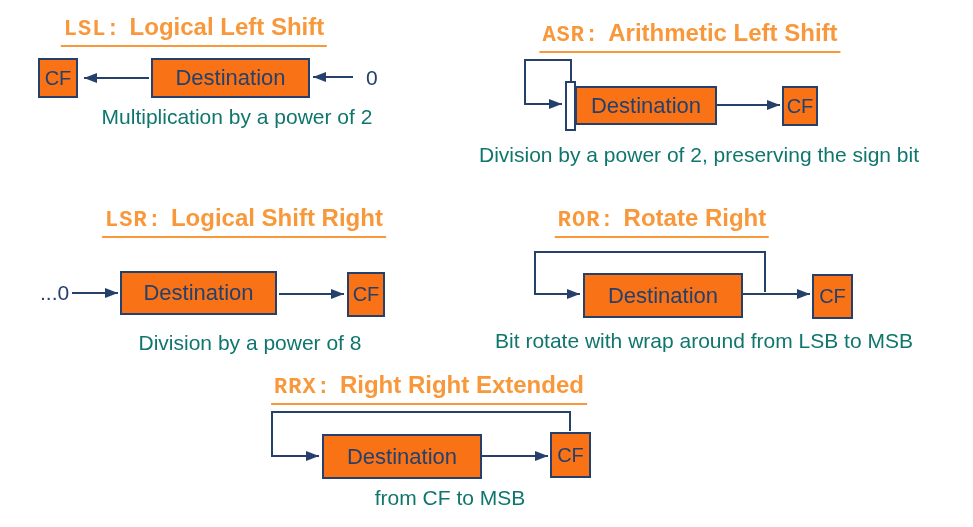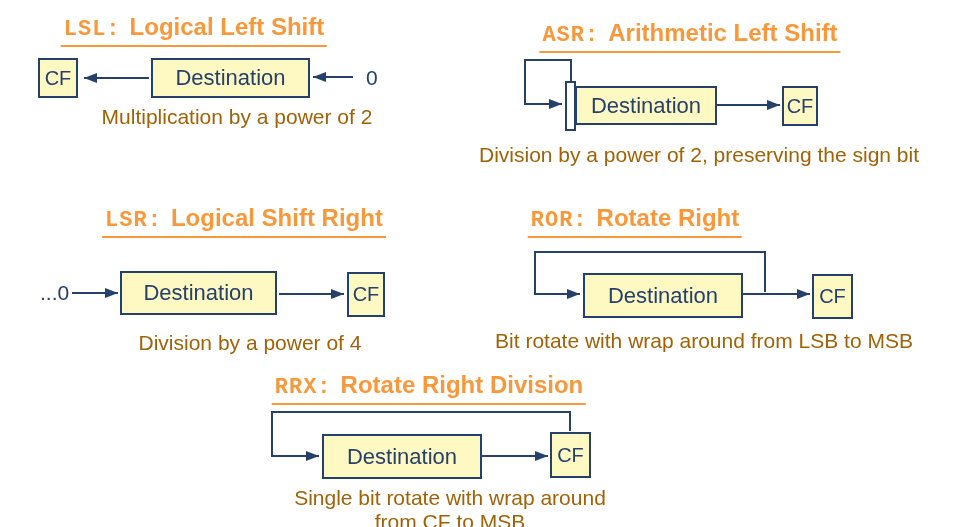--- a/index.html
+++ b/index.html
@@ -11,29 +11,29 @@
   .title{
     position:absolute;transform:translateX(-50%);white-space:nowrap;
     color:#F8983A;font-weight:bold;font-size:24px;line-height:26px;
     border-bottom:2px solid #F8983A;padding:0 3px 2px 3px;
   }
   .title .abbr{
     font-family:"Liberation Mono", monospace;font-weight:bold;font-size:22px;
     letter-spacing:1px;margin-right:9px;
   }
   .box{
-    position:absolute;box-sizing:border-box;border:2px solid #26406C;background:#fef9c3;
+    position:absolute;box-sizing:border-box;border:2px solid #26406C;background:#f97316;
     display:flex;align-items:center;justify-content:center;
     color:#26406C;font-size:22px;white-space:nowrap;
   }
   .cf{font-size:20px;}
   .cell{position:absolute;box-sizing:border-box;border:2px solid #26406C;background:#fff;}
   .caption{
     position:absolute;transform:translateX(-50%);white-space:nowrap;
-    color:#a16207;font-size:21px;line-height:24px;text-align:center;
+    color:#0f766e;font-size:21px;line-height:24px;text-align:center;
   }
   .freelabel{
     position:absolute;color:#26406C;font-size:21px;white-space:nowrap;
   }
 </style>
 </head>
 <body>
 
 <div class="canvas">
 
@@ -82,37 +82,36 @@
     <div class="caption" style="left:699px;top:143px">Division by a power of 2, preserving the sign bit</div>
   </div>
 
   <div>
     <div class="title" style="left:244px;top:205px">
       <span class="abbr">LSR:</span><span>Logical Shift Right</span>
     </div>
     <div class="freelabel" style="left:40px;top:281px">...0</div>
     <div class="box" style="left:120px;top:271px;width:157px;height:44px">Destination</div>
     <div class="box cf" style="left:347px;top:272px;width:38px;height:45px">CF</div>
-    <div class="caption" style="left:250px;top:331px">Division by a power of 4</div>
+    <div class="caption" style="left:250px;top:331px">Division by a power of 8</div>
   </div>
 
   <div>
-    <div class="title" style="left:635px;top:205px">
+    <div class="title" style="left:662px;top:205px">
       <span class="abbr">ROR:</span><span>Rotate Right</span>
     </div>
     <div class="box" style="left:583px;top:273px;width:160px;height:45px">Destination</div>
     <div class="box cf" style="left:812px;top:274px;width:41px;height:45px">CF</div>
     <div class="caption" style="left:704px;top:329px">Bit rotate with wrap around from LSB to MSB</div>
   </div>
 
   <div>
     <div class="title" style="left:429px;top:372px">
-      <span class="abbr">RRX:</span><span>Rotate Right Division</span>
+      <span class="abbr">RRX:</span><span>Right Right Extended</span>
     </div>
     <div class="box" style="left:322px;top:434px;width:160px;height:45px">Destination</div>
     <div class="box cf" style="left:550px;top:432px;width:41px;height:46px">CF</div>
     <div class="caption" style="left:450px;top:486px">
-      <div>Single bit rotate with wrap around</div>
       <div>from CF to MSB</div>
     </div>
   </div>
 
 </div>
 
 </body></html>

